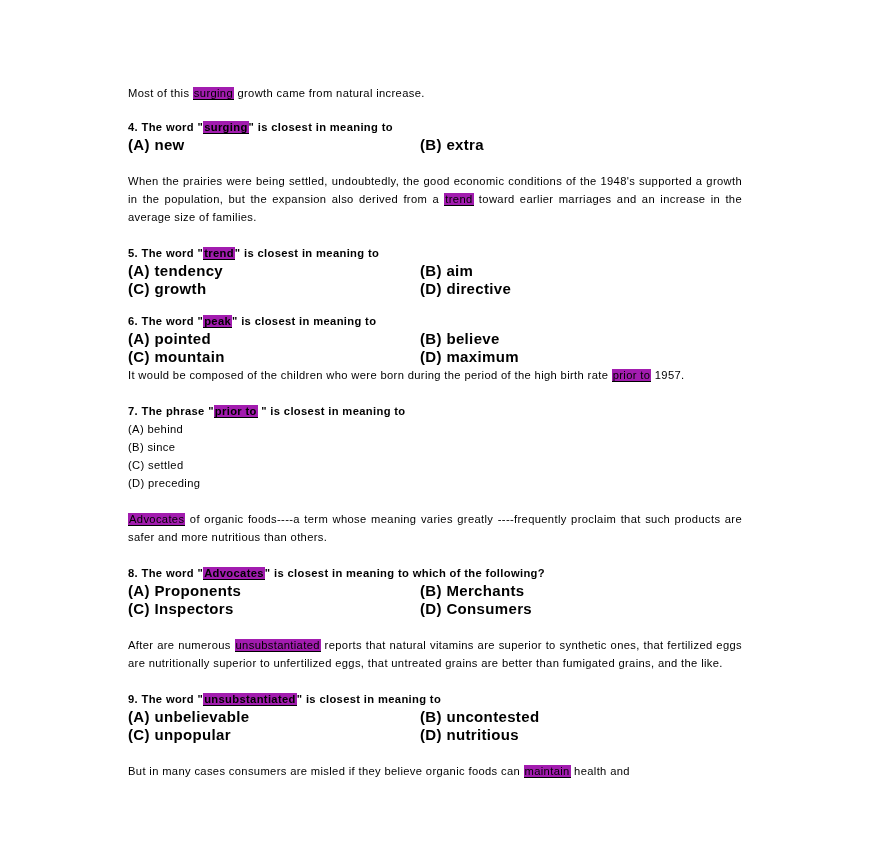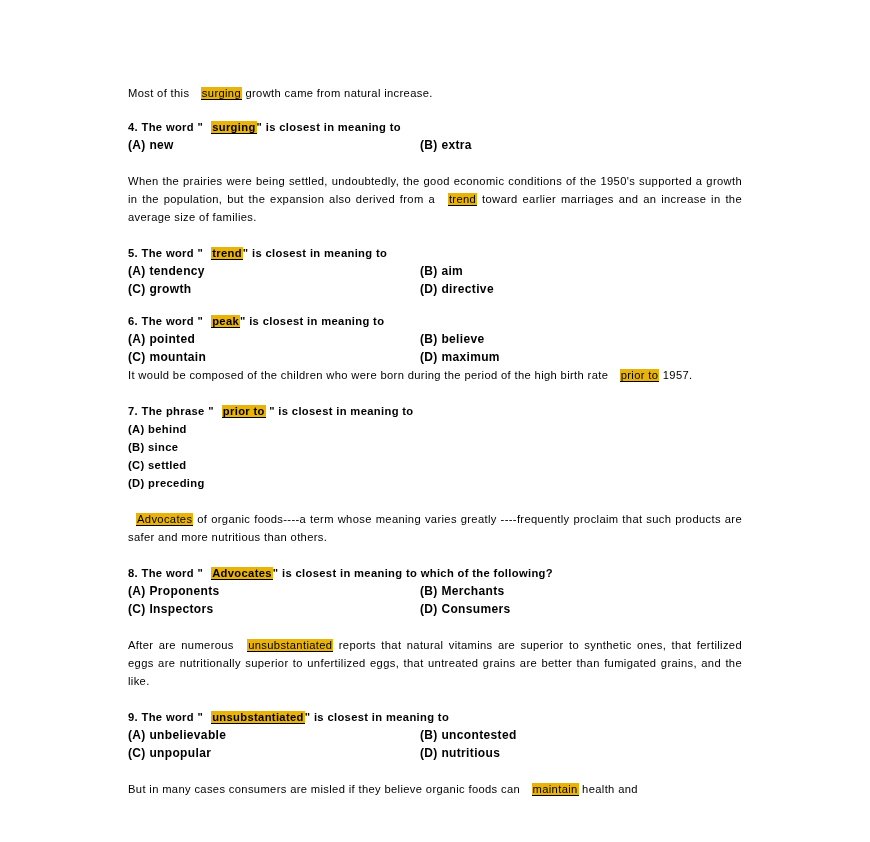--- a/index.html
+++ b/index.html
@@ -42,43 +42,42 @@
   }
   .qline {
     font-size: 11.2px;
     line-height: 18px;
     letter-spacing: 0.35px;
     font-weight: bold;
   }
   .opts {
     display: flex;
     flex-direction: row;
-    font-size: 12px;
+    font-size: 15px;
     line-height: 18px;
     letter-spacing: 0.35px;
     font-weight: bold;
   }
   .opt-left {
     width: 292px;
     flex: 0 0 292px;
   }
   .opt-right {
     flex: 1 1 auto;
   }
   .opt-single {
     font-size: 11.2px;
     line-height: 18px;
     letter-spacing: 0.35px;
-    font-weight: bold;
+    font-weight: normal;
   }
   .hl {
-    background: #eab308;
+    background: #a21caf;
     border-bottom: 1px solid #000000;
     padding: 0 1px;
-    margin-left: 8px;
   }
   .spacer-md { height: 14px; }
   .spacer-lg { height: 18px; }
 </style>
 </head>
 <body>
 
 <div class="page">
   <div class="content">
 
@@ -92,21 +91,21 @@
       </div>
       <div class="opts">
         <div class="opt-left">(A) new</div>
         <div class="opt-right">(B) extra</div>
       </div>
     </div>
 
     <div class="spacer-lg"></div>
 
     <div class="para">
-      <span>When the prairies were being settled, undoubtedly, the good economic conditions of the 1950's supported a growth in the population, but the expansion also derived from a </span><span class="hl">trend</span><span> toward earlier marriages and an increase in the average size of families.</span>
+      <span>When the prairies were being settled, undoubtedly, the good economic conditions of the 1948's supported a growth in the population, but the expansion also derived from a </span><span class="hl">trend</span><span> toward earlier marriages and an increase in the average size of families.</span>
     </div>
 
     <div class="spacer-lg"></div>
 
     <div>
       <div class="qline">
         <span>5. The word "</span><span class="hl">trend</span><span>" is closest in meaning to</span>
       </div>
       <div class="opts">
         <div class="opt-left">(A) tendency</div>

